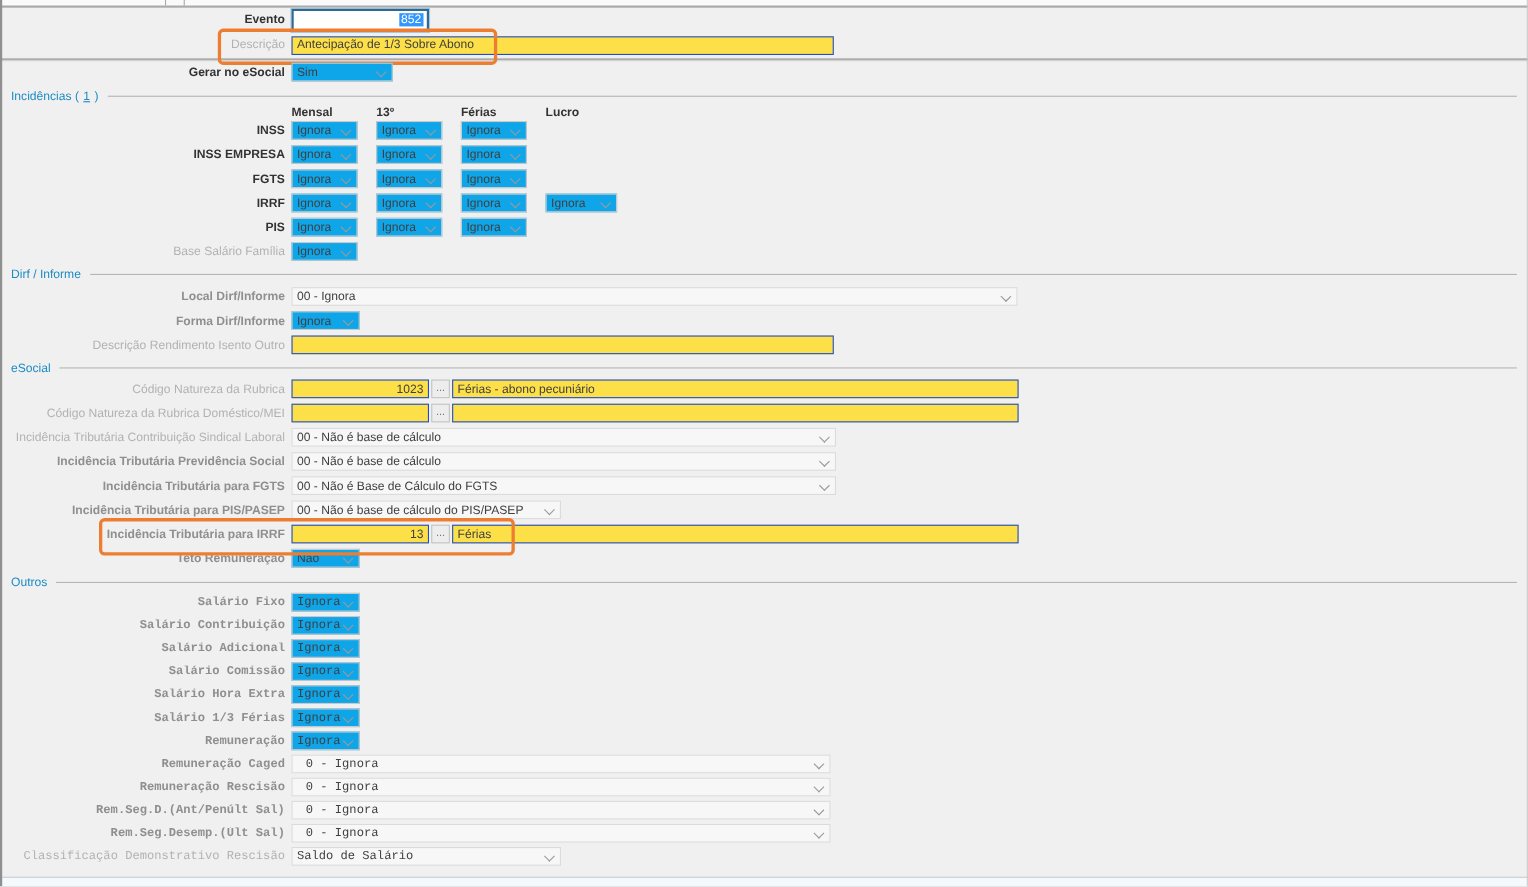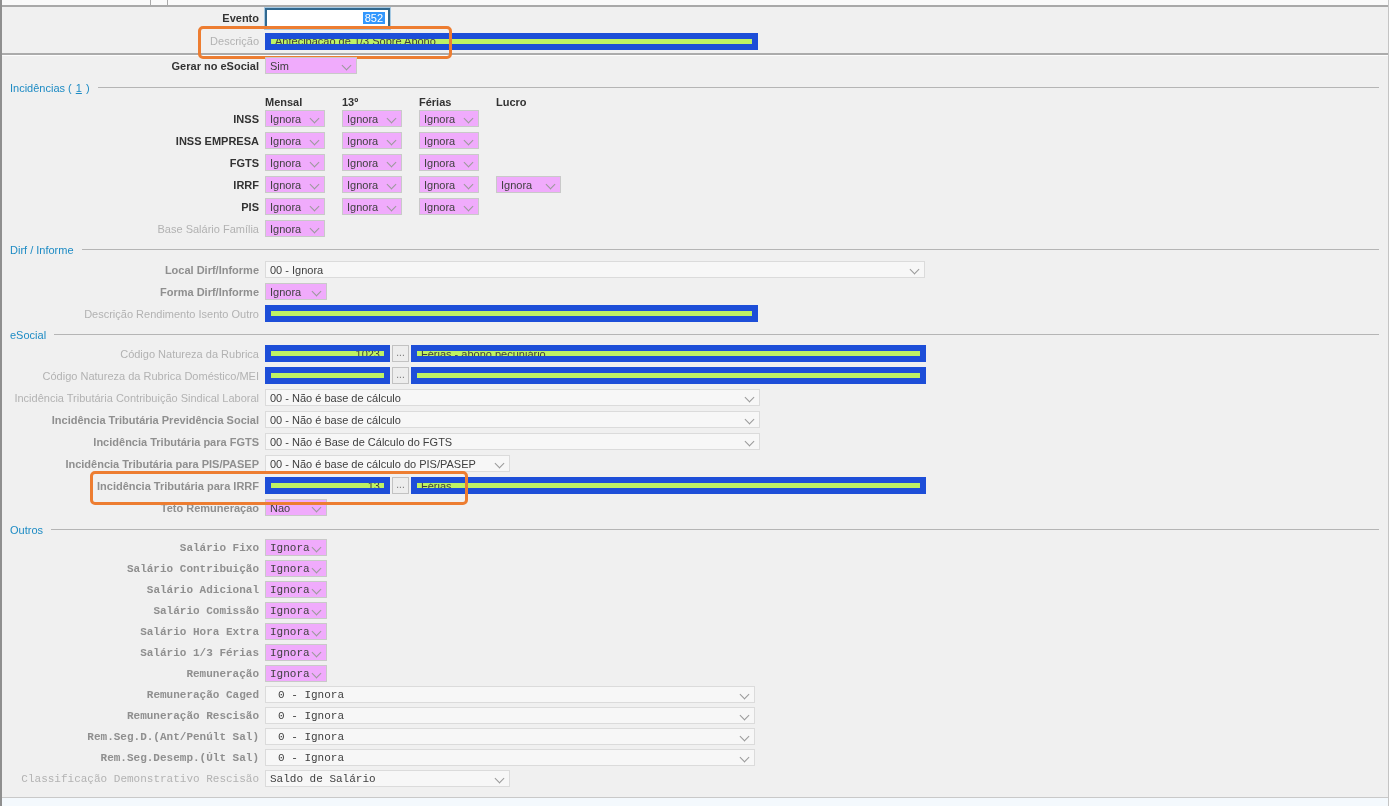--- a/index.html
+++ b/index.html
@@ -13,25 +13,25 @@
   .hrow{position:absolute;left:10px;display:flex;align-items:center;height:20px;}
   .sep{position:absolute;left:0;top:53px;right:0;height:2px;background:#ababab;border-bottom:1px solid #fdfdfd;z-index:5;}
   .main{position:absolute;left:10px;top:57px;right:8px;z-index:6;}
   .row{display:flex;align-items:center;height:17px;margin-top:5px;}
   .row.rel{position:relative;}
   .row.tight{margin-top:4px;font-family:Liberation Mono, monospace;}
   .lbl{flex:0 0 255px;text-align:right;padding-right:6px;box-sizing:border-box;white-space:nowrap;overflow:hidden;}
   .lbl.strong{font-weight:700;color:#333333;}
   .lbl.med{font-weight:700;color:#8f8f8f;}
   .lbl.light{color:#b2b2b2;}
-  .combo{position:relative;height:17px;box-sizing:border-box;border:1px solid #c9c9c9;background:#f0abfc;
+  .combo{position:relative;height:17px;box-sizing:border-box;border:1px solid #c9c9c9;background:#0ea5e9;
          display:flex;align-items:center;padding:0 18px 0 4px;color:#404040;white-space:nowrap;overflow:hidden;}
   .combo.pale{background:#f7f7f7;border-color:#dbdbdb;}
   .chev{position:absolute;right:6px;top:4px;width:6px;height:6px;border-right:1px solid #9a9a9a;border-bottom:1px solid #9a9a9a;transform:rotate(45deg);}
-  .txt{height:17px;box-sizing:border-box;background:#bef264;border:6px solid #1d4ed8;display:flex;align-items:center;
+  .txt{height:17px;box-sizing:border-box;background:#fde047;border:1px solid #1d4ed8;display:flex;align-items:center;
        padding:0 4px;white-space:nowrap;overflow:hidden;}
   .txt.num{justify-content:flex-end;}
   .dots{flex:0 0 17px;height:17px;box-sizing:border-box;margin:0 2px;background:#ededed;border:1px solid #c2c2c2;
         color:#777;text-align:center;line-height:14px;font-size:10px;cursor:default;}
   .section{display:flex;align-items:center;height:13px;}
   .sec-label{color:#1d8bc4;white-space:nowrap;}
   .sec-label .cnt{text-decoration:underline;margin:0 4px;cursor:pointer;}
   .sec-line{flex:1;height:1px;background:#b5b5b5;margin-left:8px;margin-right:2px;}
   .colhead{display:flex;height:12px;margin-top:2px;font-weight:700;color:#333;}
   .colhead .sp{flex:0 0 255px;}

